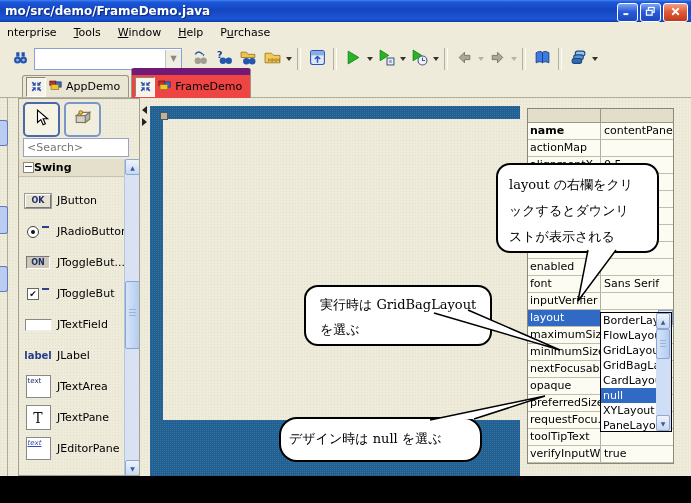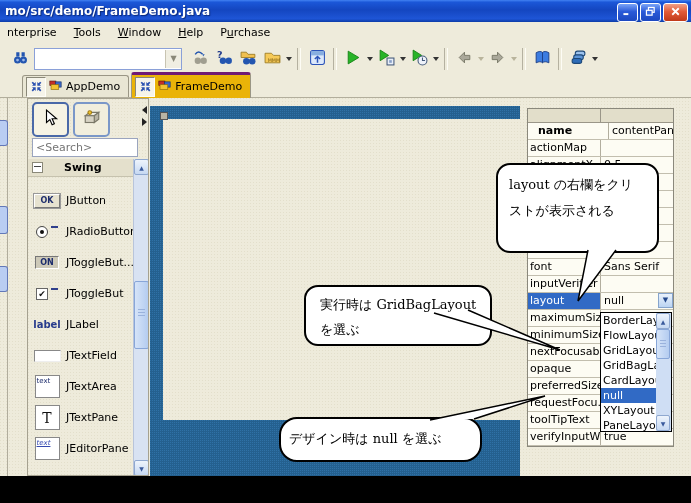--- a/index.html
+++ b/index.html
@@ -33,37 +33,37 @@
   .tb-dd.dis i{border-top-color:#b9b49c;}
   .tsep{width:2px;height:22px;margin:0 4px;border-left:1px solid #b5b1a0;border-right:1px solid #fdfcf5;flex:0 0 auto;}
   .tcombo{width:146px;height:20px;background:#fff;border:1px solid #8aa0d8;display:flex;align-items:center;margin:0 6px 0 2px;flex:0 0 auto;}
   .tcombo input{border:none;outline:none;flex:1;height:16px;font-size:11px;background:#fff;min-width:0;}
   .tcombo .arr{width:15px;height:18px;background:#f0eee2;border-left:1px solid #c8c4b2;display:flex;align-items:center;justify-content:center;color:#8a8878;font-size:8px;}
 
   
   .tabrow{left:0;top:75px;width:691px;height:23px;background:#eeebdb;border-bottom:1px solid #b2ae9c;display:flex;align-items:flex-end;padding-left:22px;box-sizing:border-box;}
   .tab{height:21px;display:flex;align-items:center;gap:3px;padding:0 8px 0 3px;border:1px solid #9a9685;border-bottom:none;
     border-radius:3px 3px 0 0;background:#e9e6d4;margin-right:2px;position:relative;}
-  .tab.active{background:#eab308;height:23px;border-top:3px solid #701a75;margin-bottom:-1px;z-index:2;align-items:center;}
+  .tab.active{background:#ef4444;height:23px;border-top:7px solid #701a75;margin-bottom:-1px;z-index:2;align-items:center;}
   .tab .ibox{width:18px;height:18px;background:#f6f4ea;border:1px solid;border-color:#8a8878 #fffef8 #fffef8 #8a8878;display:flex;align-items:center;justify-content:center;}
   .tab svg{width:13px;height:13px;}
   .tab .lbl{padding-left:1px;}
 
   
   .workbg{left:0;top:98px;width:691px;height:378px;}
   .left-strip{left:0;top:98px;width:8px;height:378px;border-right:1px solid #b0ac9c;box-sizing:border-box;}
   .frag{left:0;width:7px;background:#b9cdf2;border:1px solid #6278b8;border-left:none;border-radius:0 3px 3px 0;}
 
   
-  .palette{left:18px;top:98px;width:122px;height:378px;border:1px solid #a5a190;box-sizing:border-box;overflow:hidden;margin-left:9px;}
+  .palette{left:18px;top:98px;width:122px;height:378px;border:1px solid #a5a190;box-sizing:border-box;overflow:hidden;}
   .pal-btn{position:absolute;width:33px;height:31px;border:2px solid #7a97c8;border-radius:5px;background:#f1eedd;display:flex;align-items:center;justify-content:center;}
   .pal-btn.sel{border-color:#4a69a8;background:#f6f3e4;}
   .pal-btn svg{width:18px;height:18px;}
   .pal-search{position:absolute;left:4px;top:39px;width:98px;height:17px;border:1px solid #9aa4be;background:#fff;font-size:11px;color:#555;padding:0 3px;box-sizing:content-box;outline:none;font-family:inherit;}
-  .pal-head{position:absolute;left:0;top:60px;width:105px;height:18px;background:#e4e0cc;border-bottom:1px solid #c6c2ae;display:flex;align-items:center;gap:21px;padding-left:4px;box-sizing:border-box;font-weight:bold;}
+  .pal-head{position:absolute;left:0;top:60px;width:105px;height:18px;background:#e4e0cc;border-bottom:1px solid #c6c2ae;display:flex;align-items:center;gap:0;padding-left:4px;box-sizing:border-box;font-weight:bold;}
   .minus-box{width:9px;height:9px;border:1px solid #8a8878;background:#fff;position:relative;}
   .minus-box::after{content:"";position:absolute;left:1px;right:1px;top:3px;height:1px;background:#444;}
   .pal-items{position:absolute;left:0;top:86px;width:105px;}
   .pal-item{height:31px;display:flex;align-items:center;}
   .pal-ico{width:38px;display:flex;align-items:flex-start;justify-content:center;gap:2px;flex:0 0 auto;}
   .pi{display:inline-flex;align-items:center;justify-content:center;box-sizing:border-box;font-family:"DejaVu Sans",sans-serif;}
   .pbtn{width:26px;height:14px;background:#e6e2d0;border:1px solid;border-color:#fff #777 #777 #fff;outline:1px solid #999;font-size:8px;font-weight:bold;color:#1c2c6c;}
   .ptoggle{width:24px;height:13px;background:#cdc9b8;border:1px solid;border-color:#777 #fff #fff #777;font-size:8px;font-weight:bold;color:#1c2c6c;}
   .pradio{width:12px;height:12px;border:1px solid #444;border-radius:50%;background:#fff;position:relative;}
   .pradio::after{content:"";position:absolute;left:3px;top:3px;width:4px;height:4px;border-radius:50%;background:#111;}
@@ -352,29 +352,29 @@
         </div>
         <div class="pal-item">
           <span class="pal-ico">
             <span class="pi pcheck">✔</span>
             <span class="pdash"></span>
           </span>
           <span>JToggleBut</span>
         </div>
         <div class="pal-item">
           <span class="pal-ico">
+            <span class="pi pfield"></span>
+          </span>
+          <span>JTextField</span>
+        </div>
+        <div class="pal-item">
+          <span class="pal-ico">
             <span class="pi plab">label</span>
           </span>
           <span>JLabel</span>
-        </div>
-        <div class="pal-item">
-          <span class="pal-ico">
-            <span class="pi pfield"></span>
-          </span>
-          <span>JTextField</span>
         </div>
         <div class="pal-item">
           <span class="pal-ico">
             <span class="pi parea">text</span>
           </span>
           <span>JTextArea</span>
         </div>
         <div class="pal-item">
           <span class="pal-ico">
             <span class="pi ppane">T</span>
@@ -410,21 +410,21 @@
   <div class="abs sarr r" style="left:521px;top:118px;"></div>
 
   <div class="abs inspector beige">
     <div class="ptable" id="ptable">
       <div class="phead">
         <div class="hc" style="width:73px;"></div>
         <div class="hc" style="flex:1;border-right:none;"></div>
       </div>
       <div id="rows-top">
           <div class="prow">
-            <div class="nc" style="font-weight: bold; margin-left: 8px;">name</div>
+            <div class="nc" style="font-weight: bold;">name</div>
             <div class="vc">contentPane</div>
           </div>
           <div class="prow">
             <div class="nc">actionMap</div>
             <div class="vc"></div>
           </div>
           <div class="prow">
             <div class="nc">alignmentX</div>
             <div class="vc">0.5</div>
           </div>
@@ -445,20 +445,24 @@
           <div class="prow">
             <div class="nc"></div>
             <div class="vc"></div>
           </div>
           <div class="prow">
             <div class="nc"></div>
             <div class="vc"></div>
           </div>
         </div>
       <div id="rows-bottom">
+          <div class="prow">
+            <div class="nc">enabled</div>
+            <div class="vc"></div>
+          </div>
           <div class="prow">
             <div class="nc">font</div>
             <div class="vc">Sans Serif</div>
           </div>
           <div class="prow">
             <div class="nc">inputVerifier</div>
             <div class="vc"></div>
           </div>
           <div class="prow sel">
             <div class="nc">layout</div>
@@ -511,20 +515,21 @@
       <div class="ld-item">GridLayout</div>
       <div class="ld-item">GridBagLayout</div>
       <div class="ld-item">CardLayout</div>
       <div class="ld-item sel">null</div>
       <div class="ld-item">XYLayout</div>
       <div class="ld-item">PaneLayout</div>
     </div>
 
   <div class="abs bubble" id="callout-1">
       <div class="ln">layout の右欄をクリ</div>
+      <div class="ln">ックするとダウンリ</div>
       <div class="ln">ストが表示される</div>
     </div>
   <div class="abs bubble" id="callout-2">
       <div class="ln">実行時は GridBagLayout</div>
       <div class="ln">を選ぶ</div>
     </div>
   <div class="abs bubble" id="callout-3">
       <div class="ln">デザイン時は null を選ぶ</div>
     </div>
 

